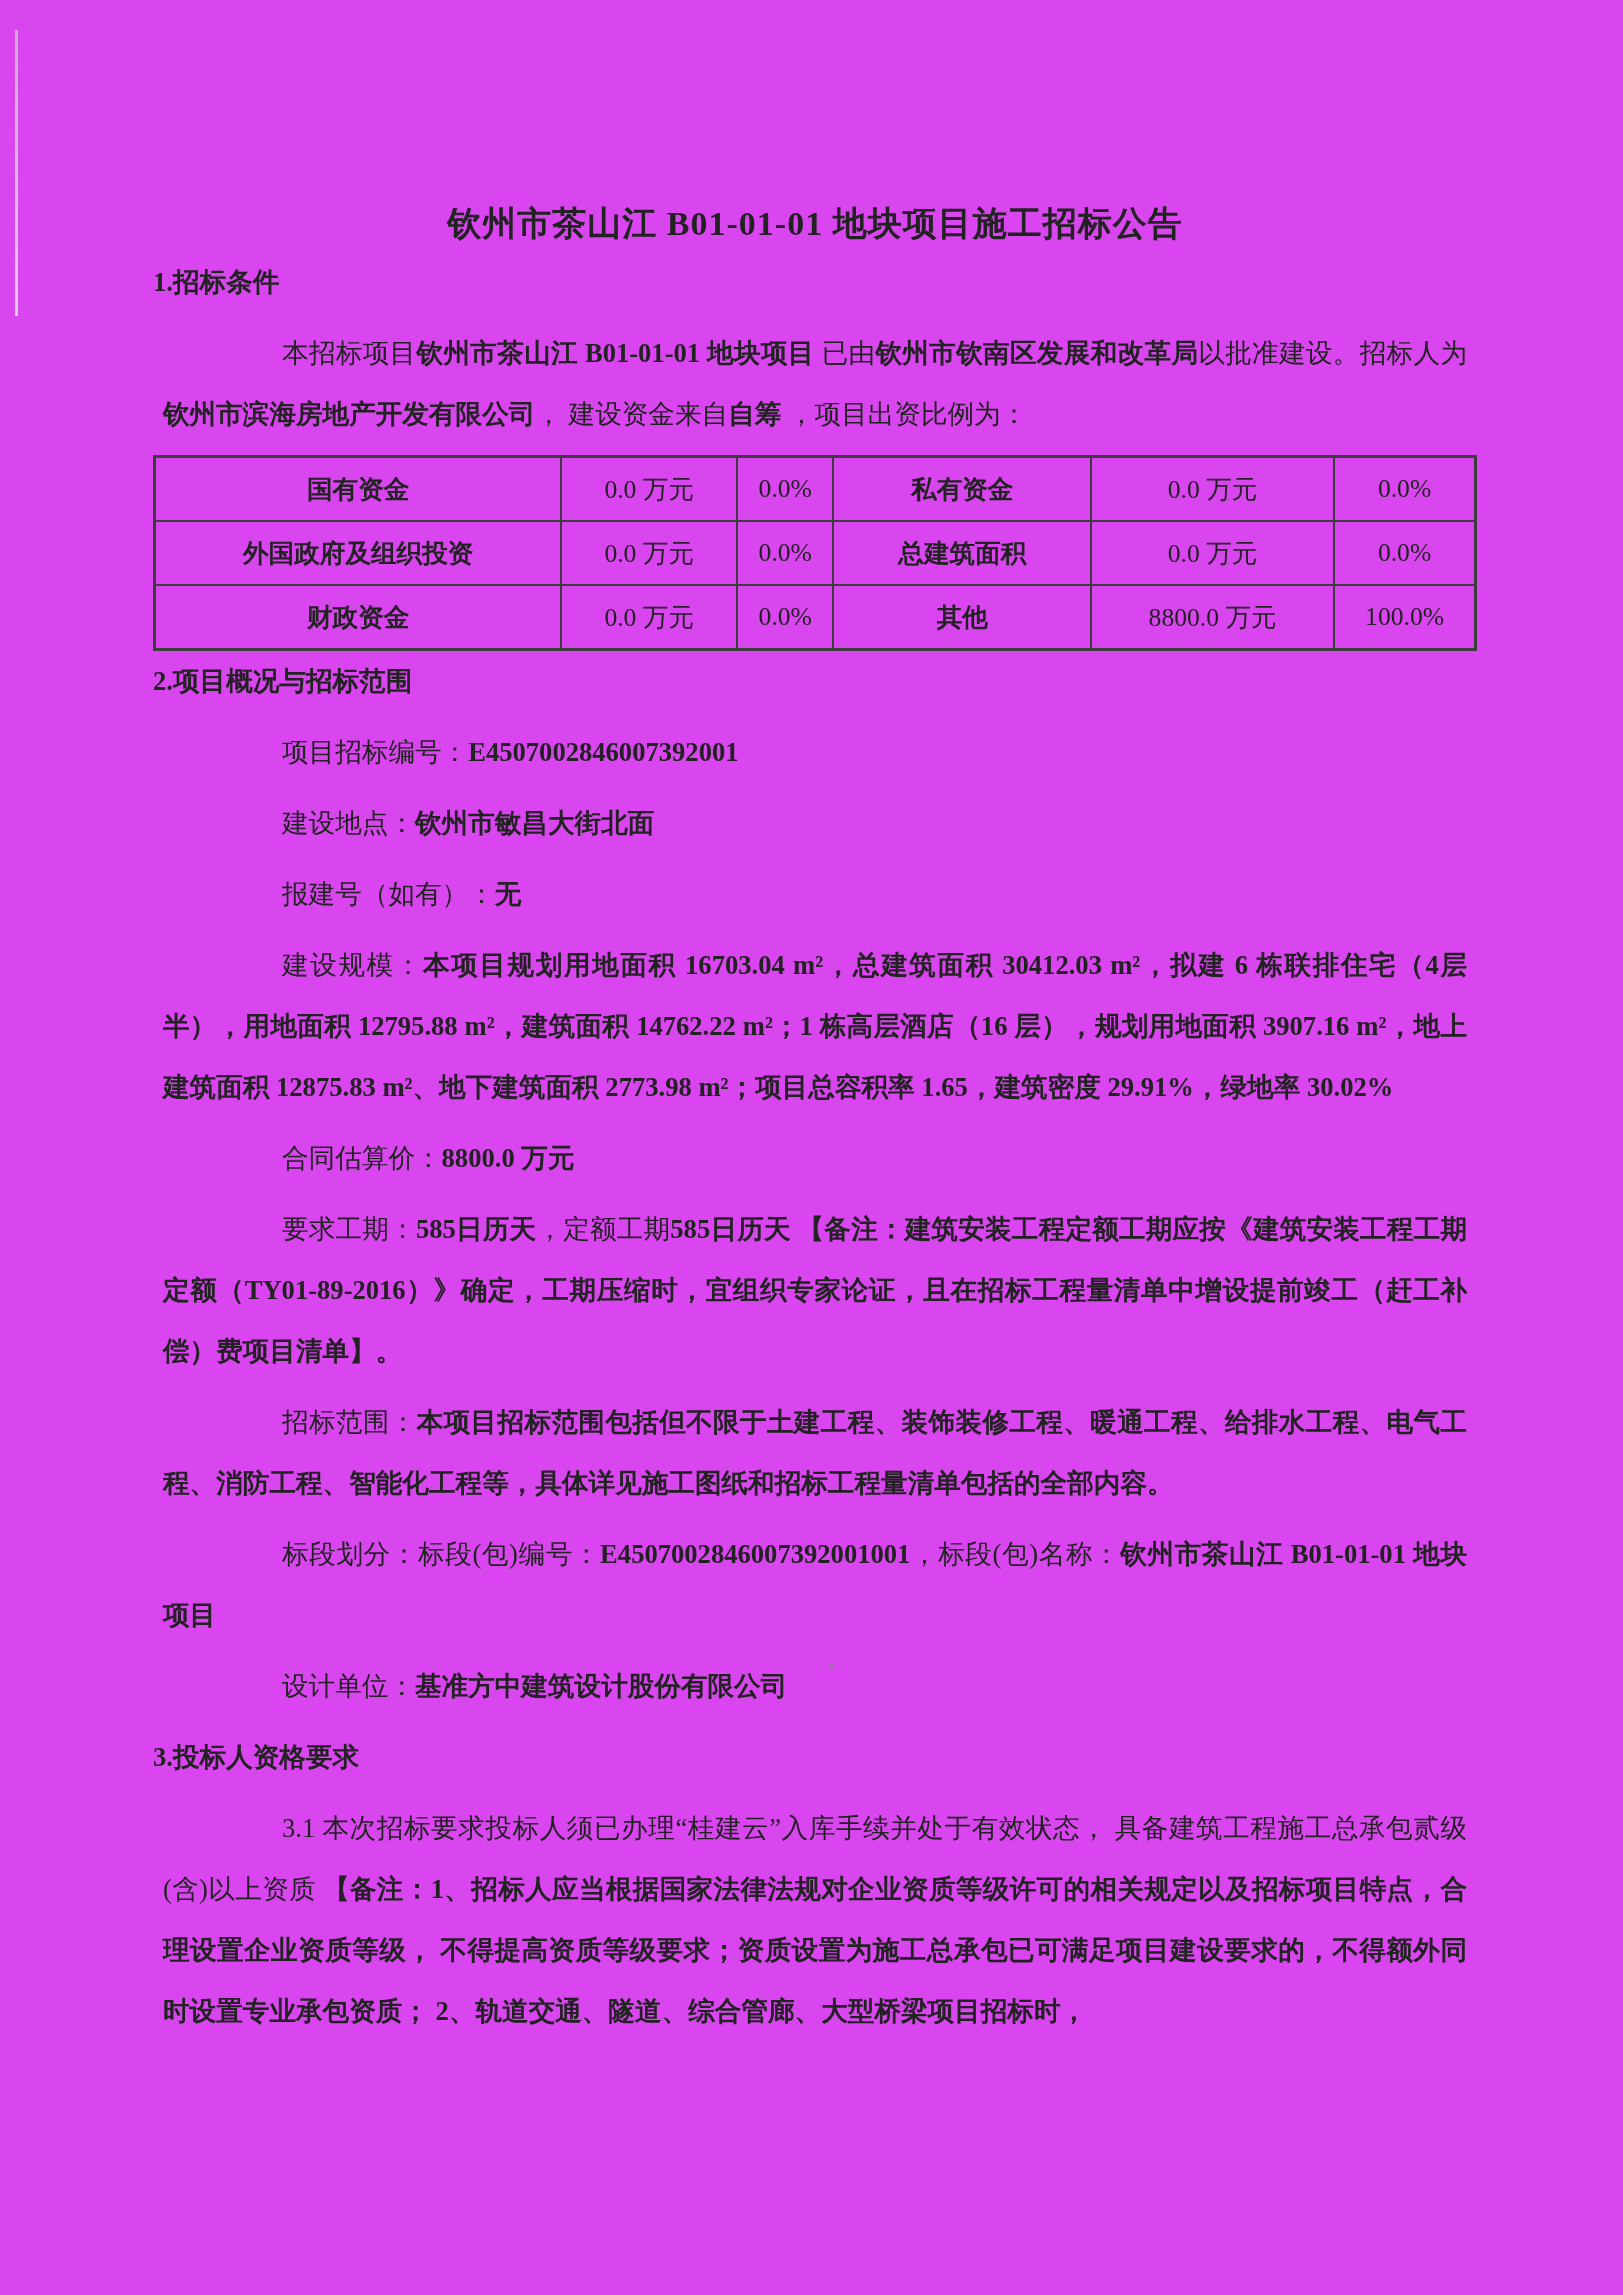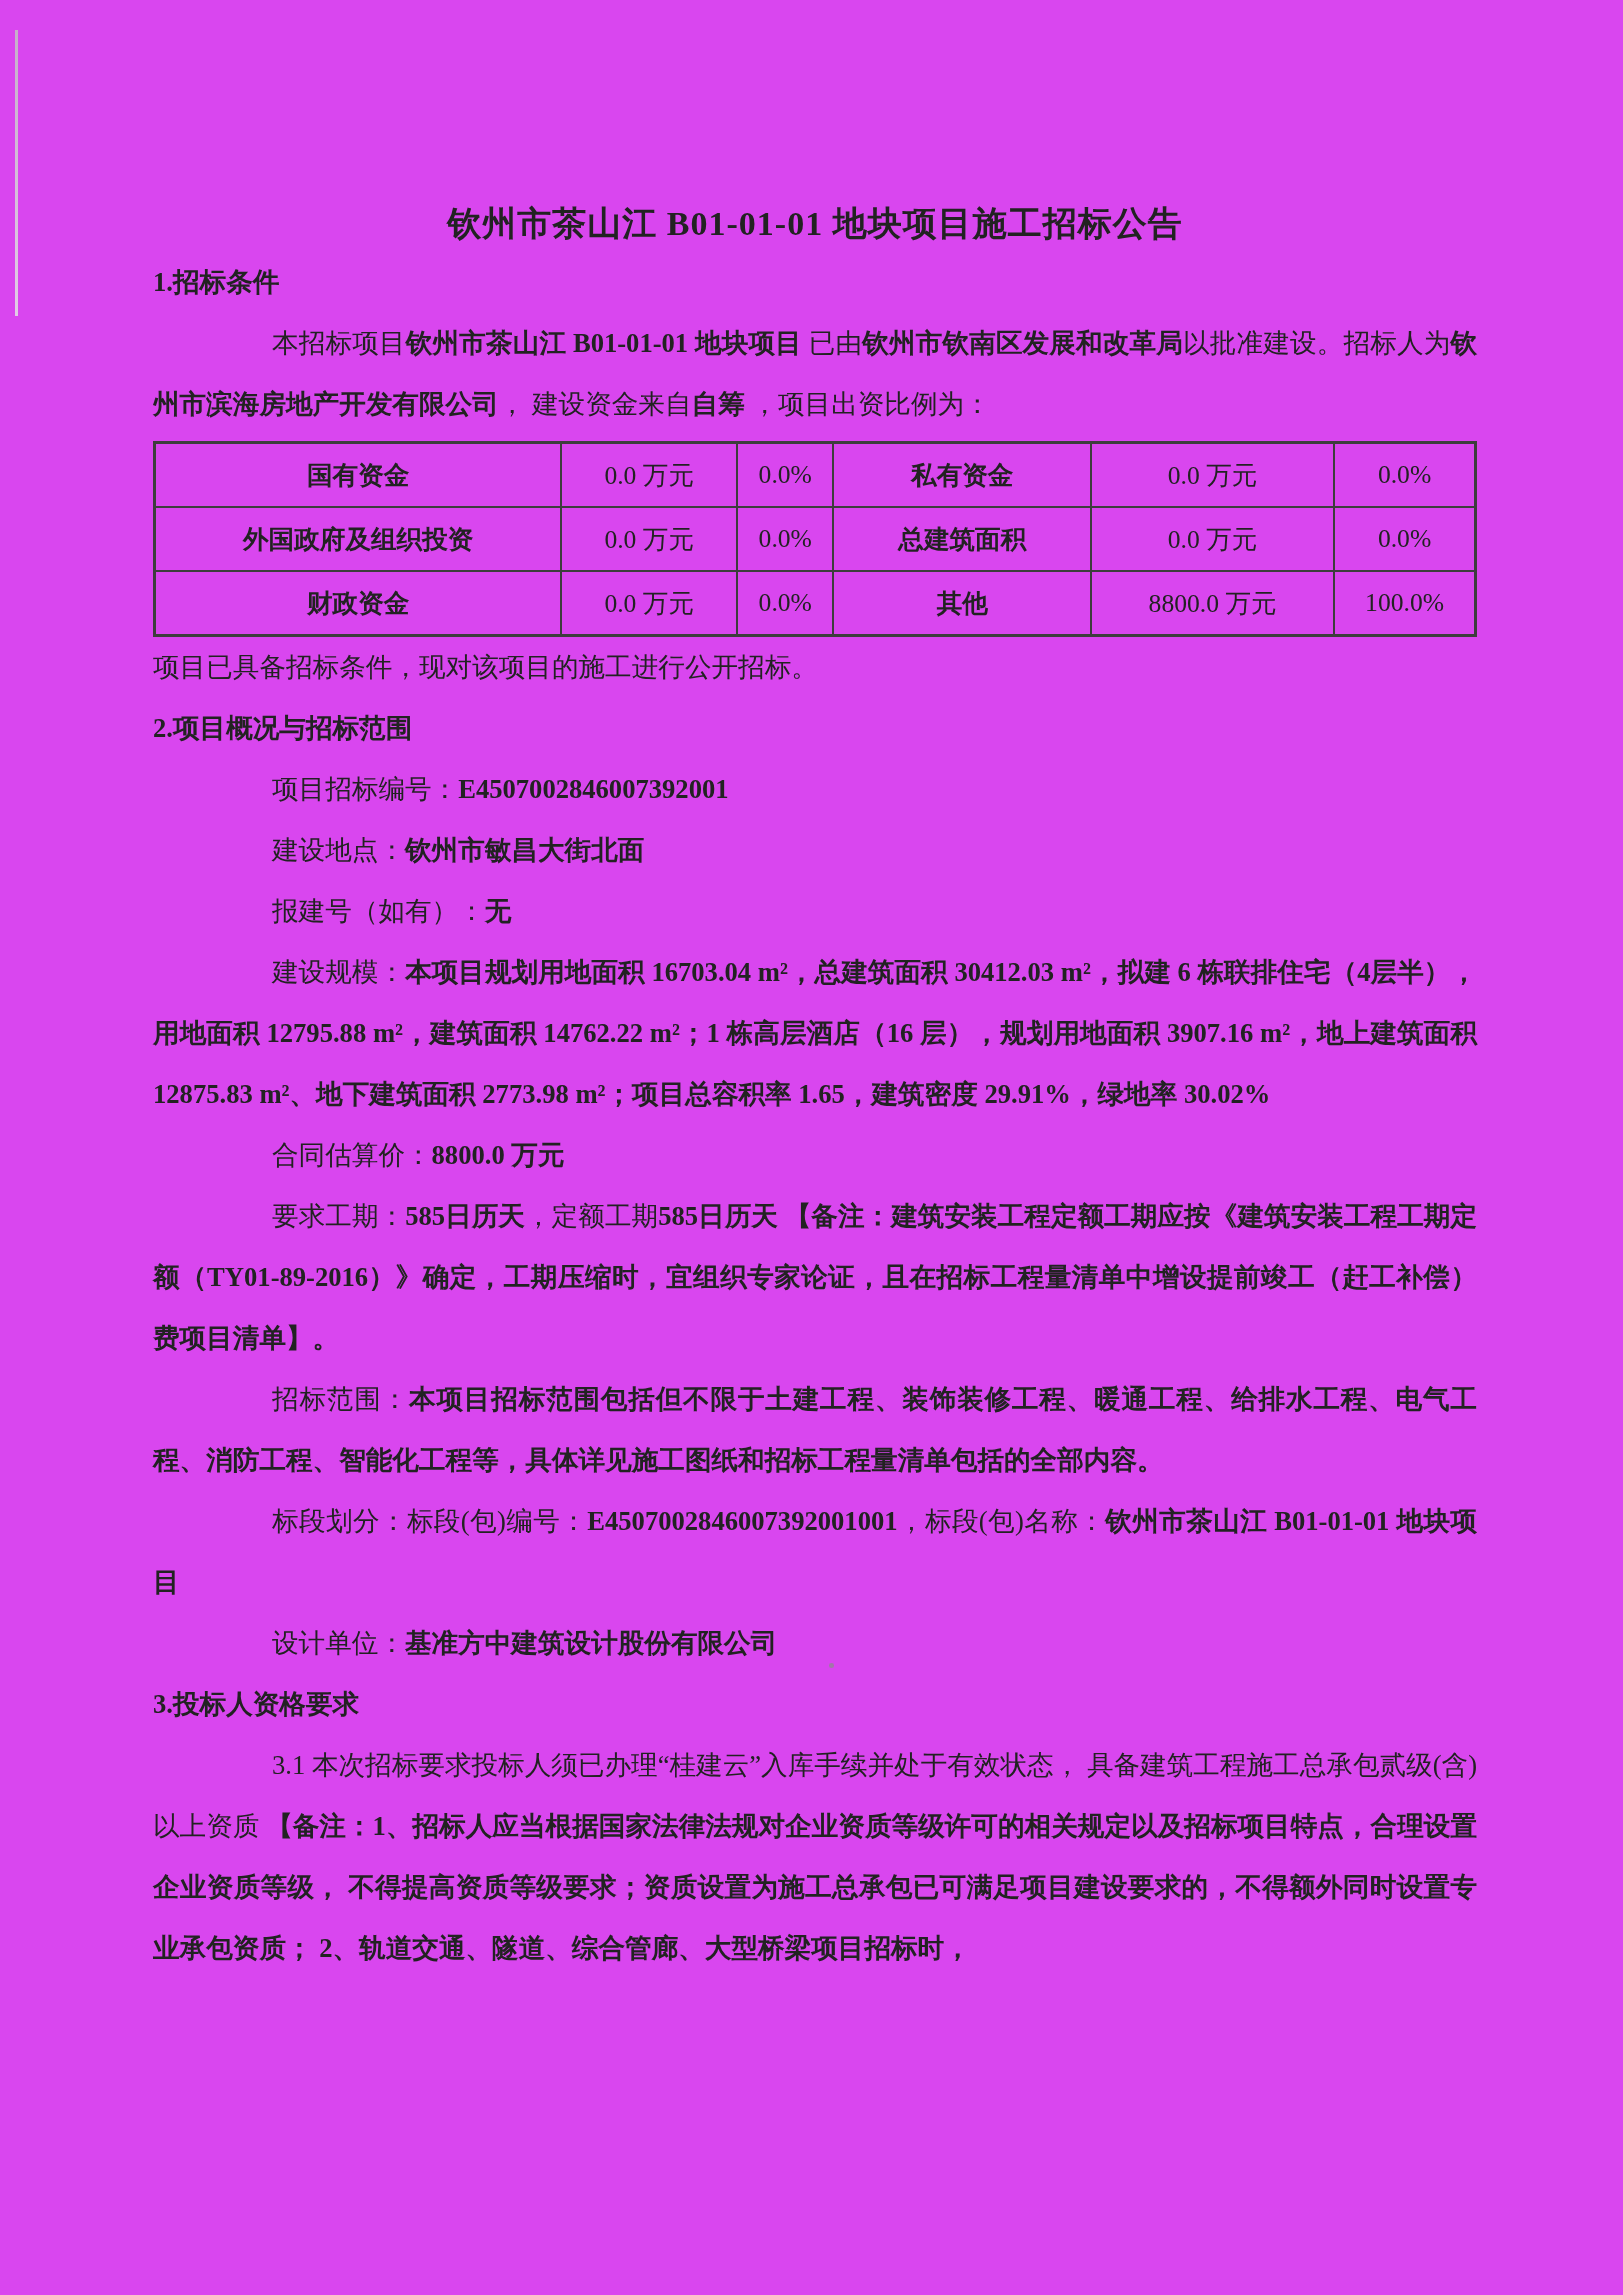--- a/index.html
+++ b/index.html
@@ -30,21 +30,21 @@
     line-height: 51px;
     margin: 0 0 3.1px 0;
     letter-spacing: 1px;
   }
   .heading {
     font-weight: 700;
     line-height: 61px;
     margin: 0;
   }
   .para {
-    margin: 0;
+    margin: 10px;
     line-height: 61px;
     text-align: justify;
   }
   .indent {
     text-indent: 119px;
   }
   .b {
     font-weight: 700;
   }
   table.funding {
@@ -132,21 +132,20 @@
             <td class="b">财政资金</td>
             <td>0.0 万元</td>
             <td>0.0%</td>
             <td class="b">其他</td>
             <td>8800.0 万元</td>
             <td>100.0%</td>
           </tr>
         </tbody>
     </table>
 
-    <p class="para">项目已具备招标条件，现对该项目的施工进行公开招标。</p>
 
     <div class="heading">2.项目概况与招标范围</div>
 
     <p class="para indent"><span>项目招标编号：</span><span class="b">E4507002846007392001</span></p>
     <p class="para indent"><span>建设地点：</span><span class="b">钦州市敏昌大街北面</span></p>
     <p class="para indent"><span>报建号（如有）：</span><span class="b">无</span></p>
     <p class="para indent"><span>建设规模：</span><span class="b">本项目规划用地面积 16703.04 m²，总建筑面积 30412.03 m²，拟建 6 栋联排住宅（4层半），用地面积 12795.88 m²，建筑面积 14762.22 m²；1 栋高层酒店（16 层），规划用地面积 3907.16 m²，地上建筑面积 12875.83 m²、地下建筑面积 2773.98 m²；项目总容积率 1.65，建筑密度 29.91%，绿地率 30.02%</span></p>
     <p class="para indent"><span>合同估算价：</span><span class="b">8800.0 万元</span></p>
     <p class="para indent"><span>要求工期：</span><span class="b">585日历天</span><span>，定额工期</span><span class="b">585日历天</span><span class="b"> 【备注：建筑安装工程定额工期应按《建筑安装工程工期定额（TY01-89-2016）》确定，工期压缩时，宜组织专家论证，且在招标工程量清单中增设提前竣工（赶工补偿）费项目清单】。</span></p>
     <p class="para indent"><span>招标范围：</span><span class="b">本项目招标范围包括但不限于土建工程、装饰装修工程、暖通工程、给排水工程、电气工程、消防工程、智能化工程等，具体详见施工图纸和招标工程量清单包括的全部内容。</span></p>

